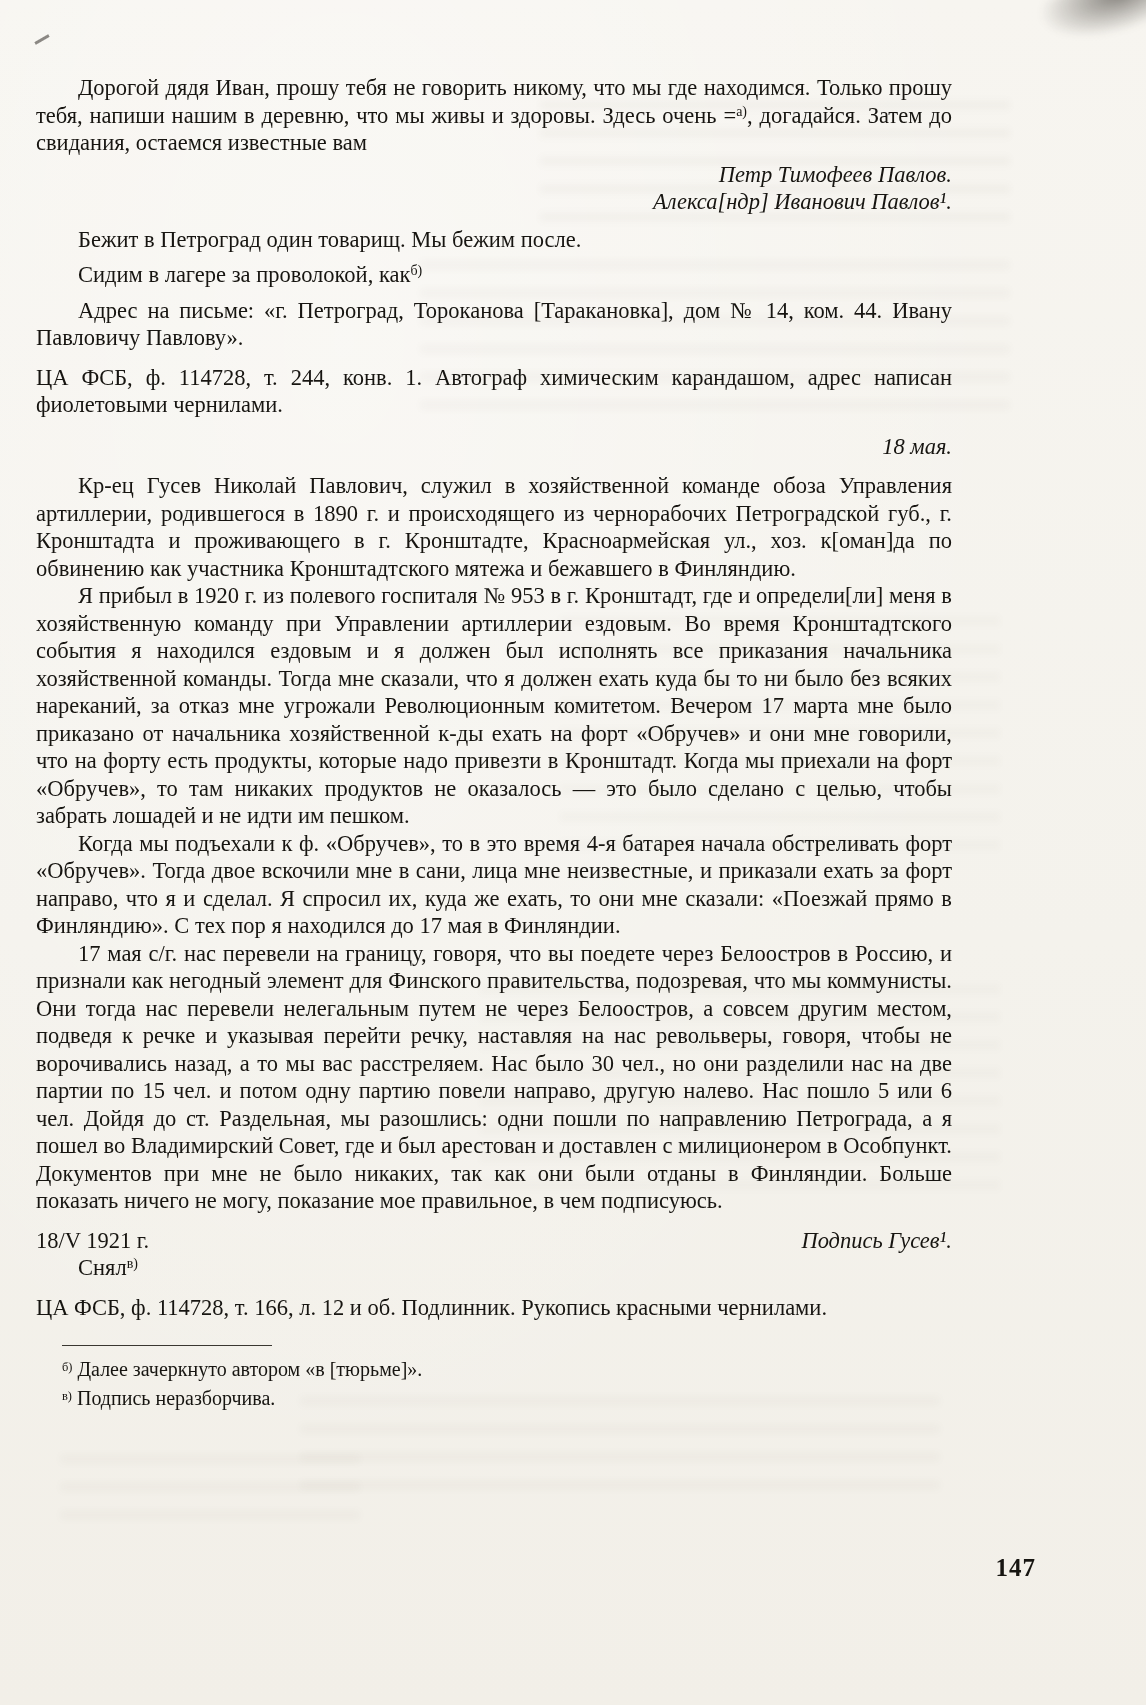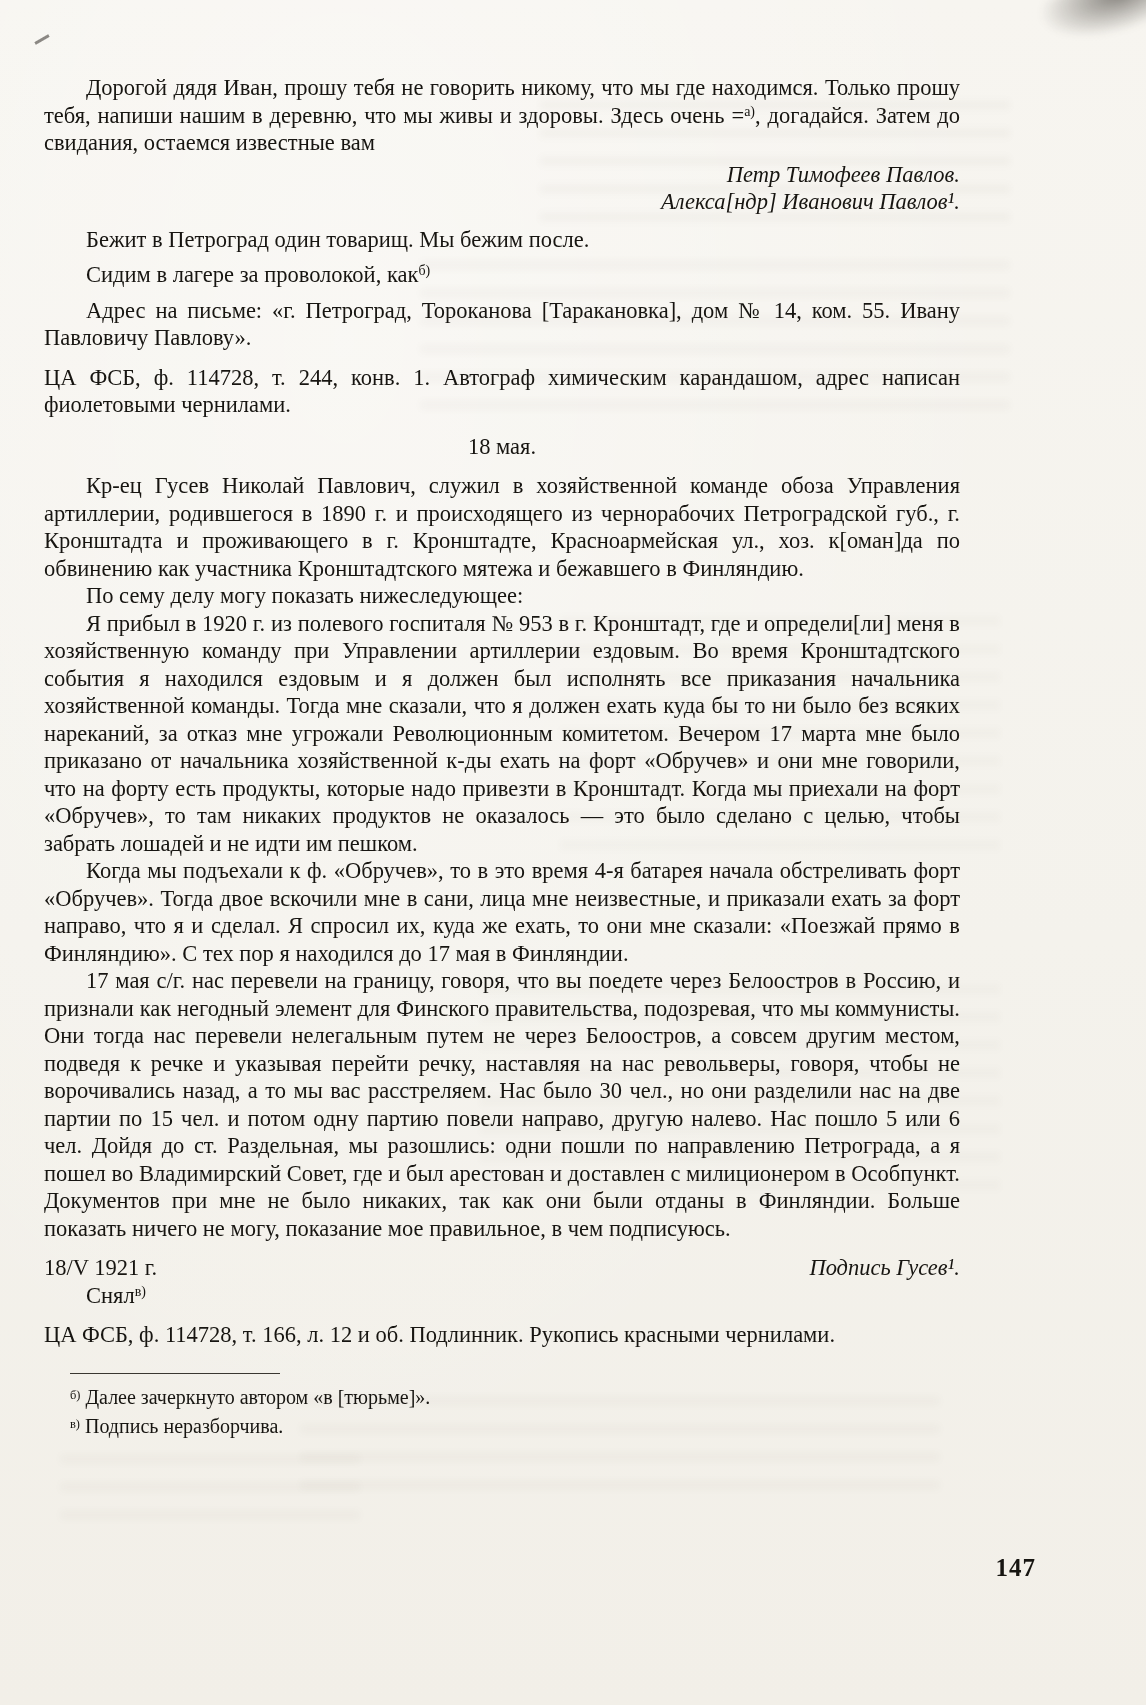--- a/index.html
+++ b/index.html
@@ -12,30 +12,30 @@
       radial-gradient(ellipse at 30% 20%, rgba(255,255,255,.35), rgba(255,255,255,0) 60%),
       linear-gradient(180deg, #f7f5f0 0%, #f4f2ec 55%, #f2efe8 100%);
     color: #171511;
     font-family: "Liberation Serif", "DejaVu Serif", serif;
     font-size: 22.5px;
     line-height: 27.5px;
     overflow: hidden;
   }
   .content {
     position: absolute;
-    left: 44px;
+    left: 36px;
     top: 74px;
     width: 916px;
   }
   p { margin: 0; }
   .para { text-align: justify; }
   .indent { text-indent: 42px; }
   sup.fn { font-size: 0.62em; line-height: 0; vertical-align: 7px; }
   .sig { font-style: italic; text-align: right; }
-  .right { text-align: center; }
+  .right { text-align: right; font-style: italic; }
   .letter-block { margin-bottom: 4px; }
   .sig-block { margin: 4px 0 10px 0; }
   .line-gap { margin-top: 8px; }
   .archive { text-align: justify; margin-top: 12px; }
   .heading-block { margin-top: 30px; text-align: center; font-weight: bold; }
   .doc-number { margin-bottom: 8px; }
   .doc-title { padding: 0 26px; }
   .doc-date { margin-top: 14px; margin-bottom: 12px; }
   .sign-row { display: flex; justify-content: space-between; margin-top: 12px; }
   .sign-row .date-left { font-style: normal; }
@@ -108,31 +108,30 @@
     <section>
       <p class="para indent letter-block"><span>Дорогой дядя Иван, прошу тебя не говорить никому, что мы где находимся. Только прошу тебя, напиши нашим в деревню, что мы живы и здоровы. Здесь очень =</span><sup class="fn">а)</sup><span>, догадайся. Затем до свидания, остаемся известные вам</span></p>
 
       <div class="sig-block">
         <p class="sig">Петр Тимофеев Павлов.</p>
         <p class="sig">Алекса[ндр] Иванович Павлов¹.</p>
       </div>
 
       <p class="para indent">Бежит в Петроград один товарищ. Мы бежим после.</p>
       <p class="para indent line-gap"><span>Сидим в лагере за проволокой, как</span><sup class="fn">б)</sup></p>
-      <p class="para indent line-gap">Адрес на письме: «г. Петроград, Тороканова [Таракановка], дом № 14, ком. 55. Ивану Павловичу Павлову».</p>
+      <p class="para indent line-gap">Адрес на письме: «г. Петроград, Тороканова [Таракановка], дом № 14, ком. 44. Ивану Павловичу Павлову».</p>
 
       <p class="archive">ЦА ФСБ, ф. 114728, т. 244, конв. 1. Автограф химическим карандашом, адрес написан фиолетовыми чернилами.</p>
     </section>
 
     <section>
 
       <p class="right doc-date">18 мая.</p>
 
       <p class="para indent">Кр-ец Гусев Николай Павлович, служил в хозяйственной команде обоза Управления артиллерии, родившегося в 1890 г. и происходящего из чернорабочих Петроградской губ., г. Кронштадта и проживающего в г. Кронштадте, Красноармейская ул., хоз. к[оман]да по обвинению как участника Кронштадтского мятежа и бежавшего в Финляндию.</p>
-      <p class="para indent">По сему делу могу показать нижеследующее:</p>
       <p class="para indent">Я прибыл в 1920 г. из полевого госпиталя № 953 в г. Кронштадт, где и определи[ли] меня в хозяйственную команду при Управлении артиллерии ездовым. Во время Кронштадтского события я находился ездовым и я должен был исполнять все приказания начальника хозяйственной команды. Тогда мне сказали, что я должен ехать куда бы то ни было без всяких нареканий, за отказ мне угрожали Революционным комитетом. Вечером 17 марта мне было приказано от начальника хозяйственной к-ды ехать на форт «Обручев» и они мне говорили, что на форту есть продукты, которые надо привезти в Кронштадт. Когда мы приехали на форт «Обручев», то там никаких продуктов не оказалось — это было сделано с целью, чтобы забрать лошадей и не идти им пешком.</p>
       <p class="para indent">Когда мы подъехали к ф. «Обручев», то в это время 4-я батарея начала обстреливать форт «Обручев». Тогда двое вскочили мне в сани, лица мне неизвестные, и приказали ехать за форт направо, что я и сделал. Я спросил их, куда же ехать, то они мне сказали: «Поезжай прямо в Финляндию». С тех пор я находился до 17 мая в Финляндии.</p>
       <p class="para indent">17 мая с/г. нас перевели на границу, говоря, что вы поедете через Белоостров в Россию, и признали как негодный элемент для Финского правительства, подозревая, что мы коммунисты. Они тогда нас перевели нелегальным путем не через Белоостров, а совсем другим местом, подведя к речке и указывая перейти речку, наставляя на нас револьверы, говоря, чтобы не ворочивались назад, а то мы вас расстреляем. Нас было 30 чел., но они разделили нас на две партии по 15 чел. и потом одну партию повели направо, другую налево. Нас пошло 5 или 6 чел. Дойдя до ст. Раздельная, мы разошлись: одни пошли по направлению Петрограда, а я пошел во Владимирский Совет, где и был арестован и доставлен с милиционером в Особпункт. Документов при мне не было никаких, так как они были отданы в Финляндии. Больше показать ничего не могу, показание мое правильное, в чем подписуюсь.</p>
 
       <div class="sign-row">
         <span class="date-left">18/V 1921 г.</span>
         <span class="sig-right">Подпись Гусев¹.</span>
       </div>
       <p class="snyal"><span>Снял</span><sup class="fn">в)</sup></p>
 

